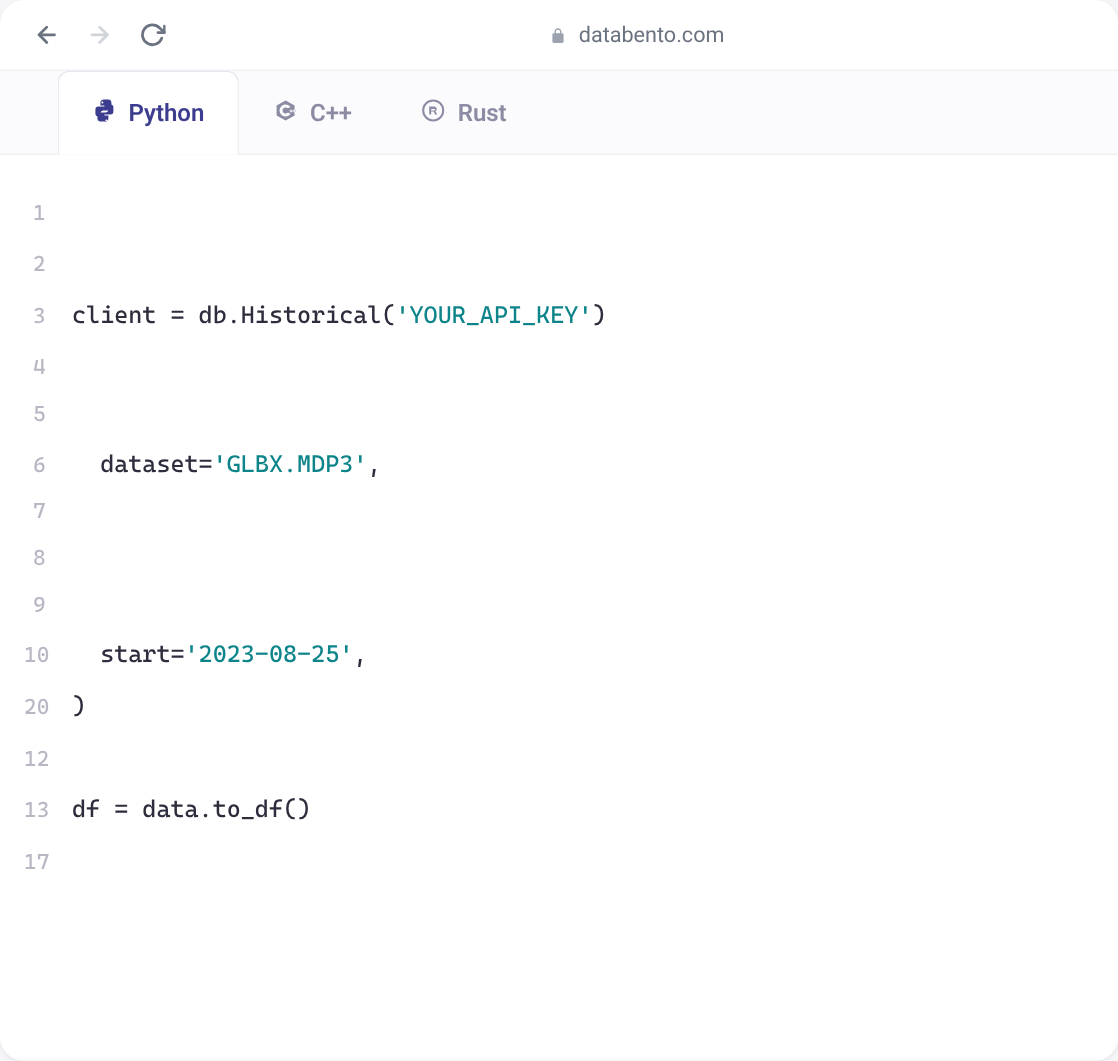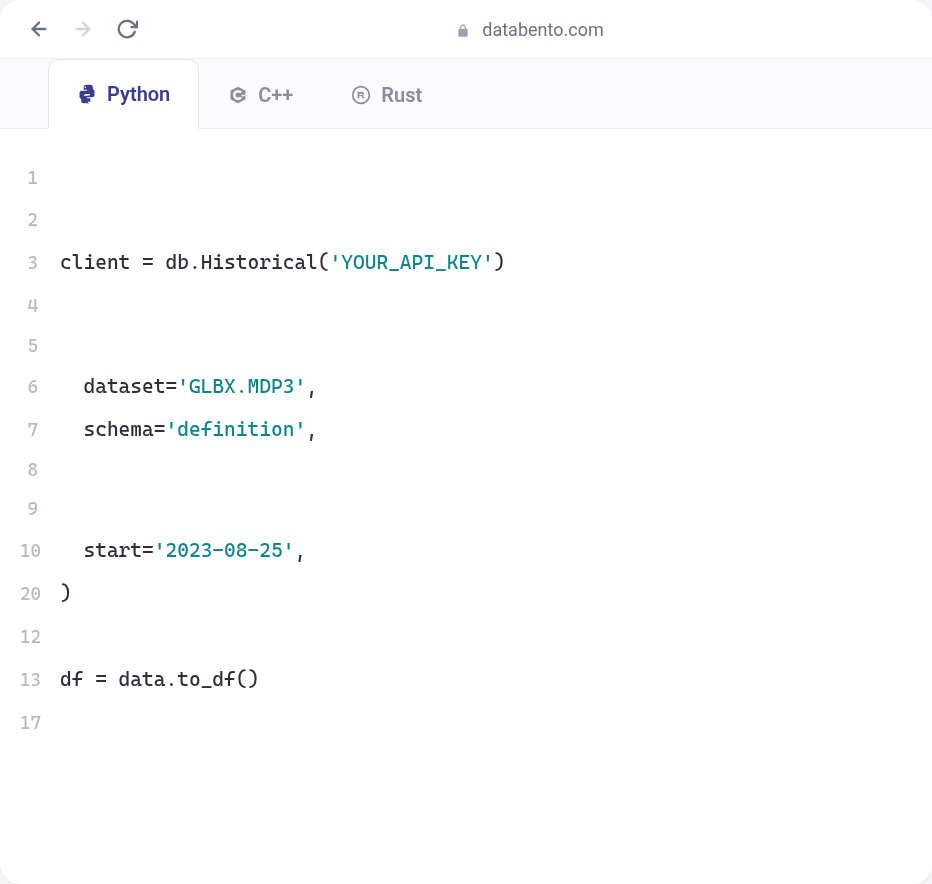--- a/index.html
+++ b/index.html
@@ -21,20 +21,21 @@
       width: 932px;
       height: 884px;
       box-shadow: 0 1px 3px rgba(0,0,0,0.05);
     }
     .browser-bar {
       display: flex;
       align-items: center;
       padding: 18px 28px;
       gap: 18px;
       border-bottom: 1px solid #eeeef2;
+      text-align: right;
     }
     .nav-controls {
       display: flex;
       align-items: center;
       gap: 22px;
     }
     .nav-icon {
       width: 22px;
       height: 22px;
       display: flex;
@@ -61,21 +62,21 @@
       color: #9ca3af;
     }
     .tabs-container {
       background: #fbfafd;
       border-bottom: 1px solid #eeeef2;
       padding: 0 0 0 48px;
       display: flex;
     }
     .tab {
       display: flex;
-      align-items: center;
+      align-items: flex-start;
       gap: 10px;
       padding: 22px 28px;
       font-size: 20px;
       font-weight: 600;
       color: #8b8ba3;
       cursor: pointer;
       border: 1px solid transparent;
       border-bottom: none;
       margin-bottom: -1px;
     }
@@ -208,21 +209,20 @@
       </div>
       <div class="code-line">
         <span class="line-number">5</span>
       </div>
       <div class="code-line">
         <span class="line-number">6</span>
         <span class="code-content"><span>  dataset=</span><span class="str">'GLBX.MDP3'</span><span>,</span></span>
       </div>
       <div class="code-line">
         <span class="line-number">7</span>
-        <span class="code-content"><span>  schema=</span><span class="str">'definition'</span><span>,</span></span>
       </div>
       <div class="code-line">
         <span class="line-number">8</span>
       </div>
       <div class="code-line">
         <span class="line-number">9</span>
       </div>
       <div class="code-line">
         <span class="line-number">10</span>
         <span class="code-content"><span>  start=</span><span class="str">'2023-08-25'</span><span>,</span></span>

